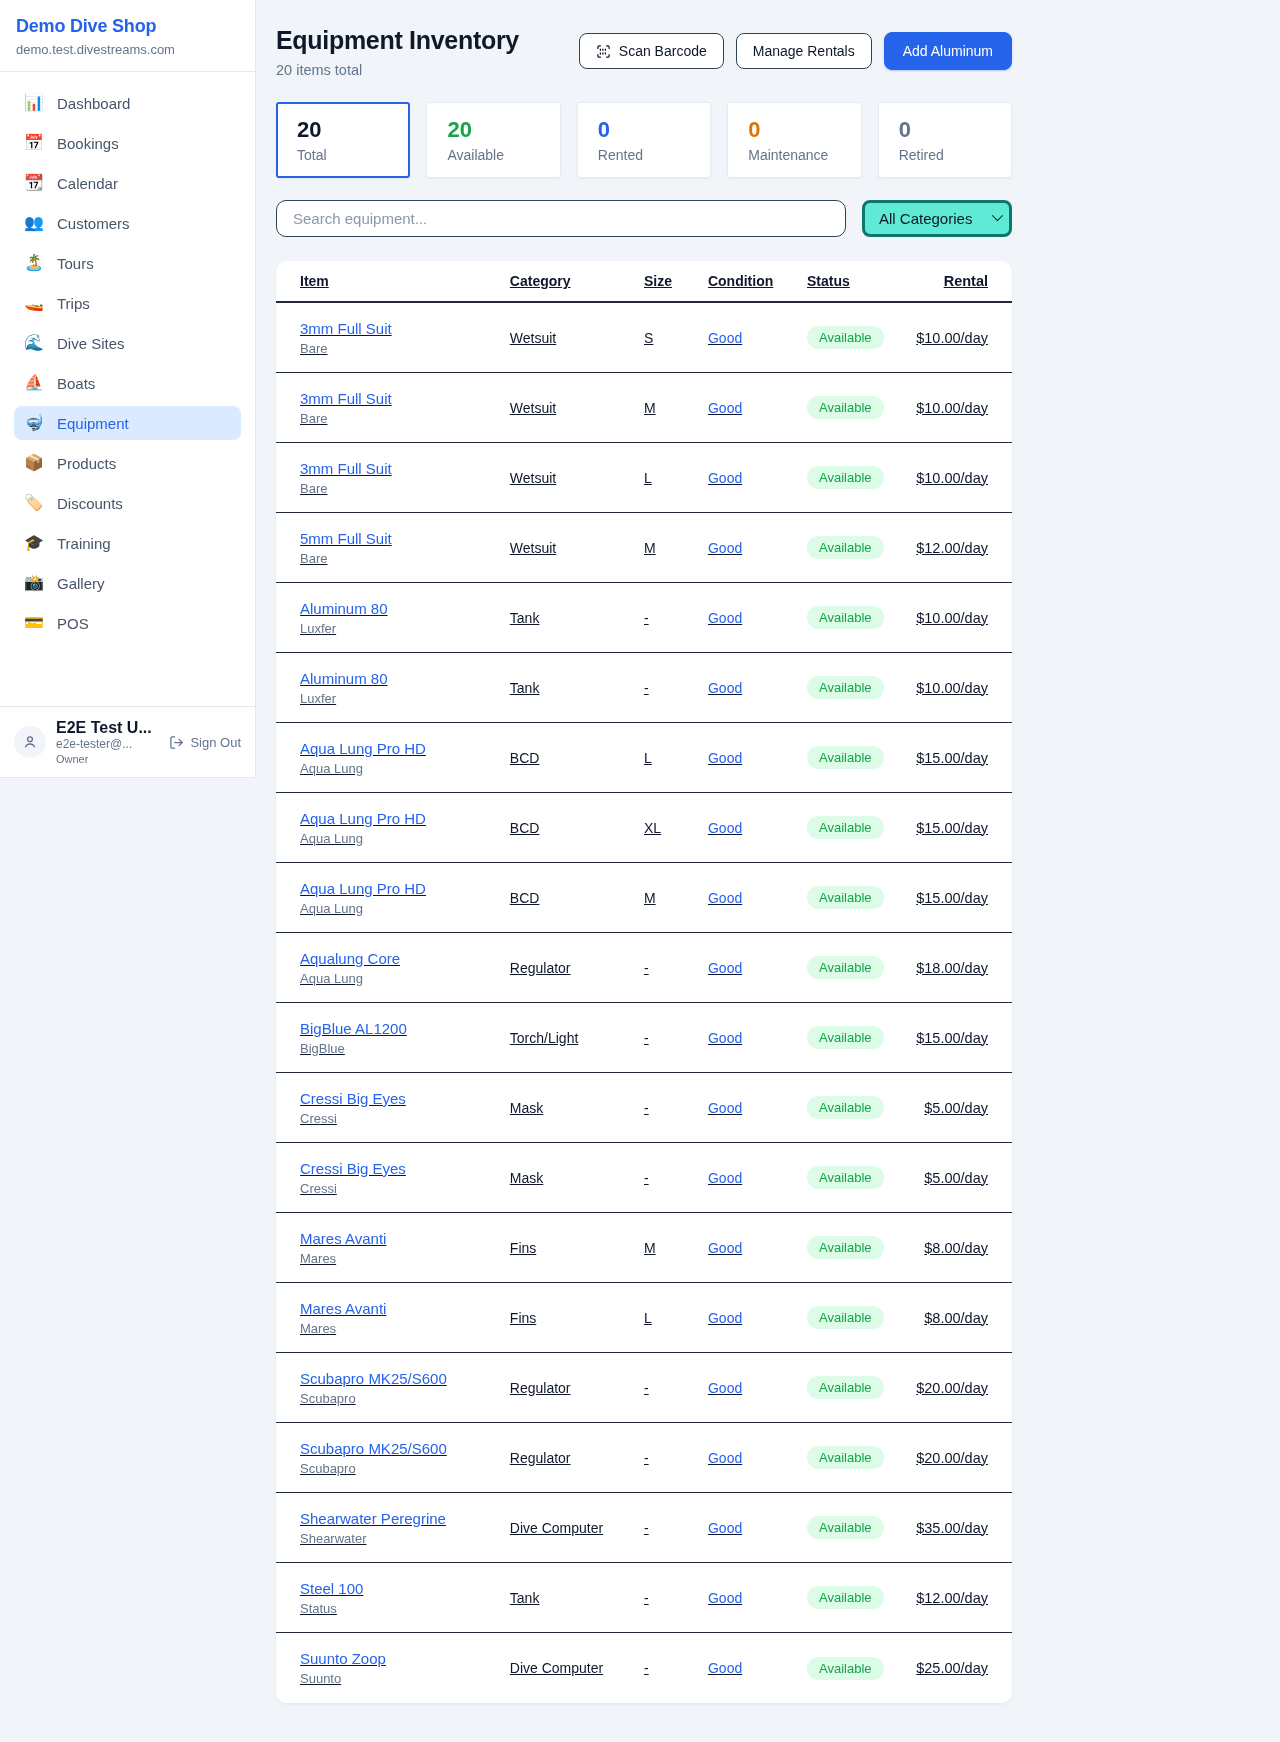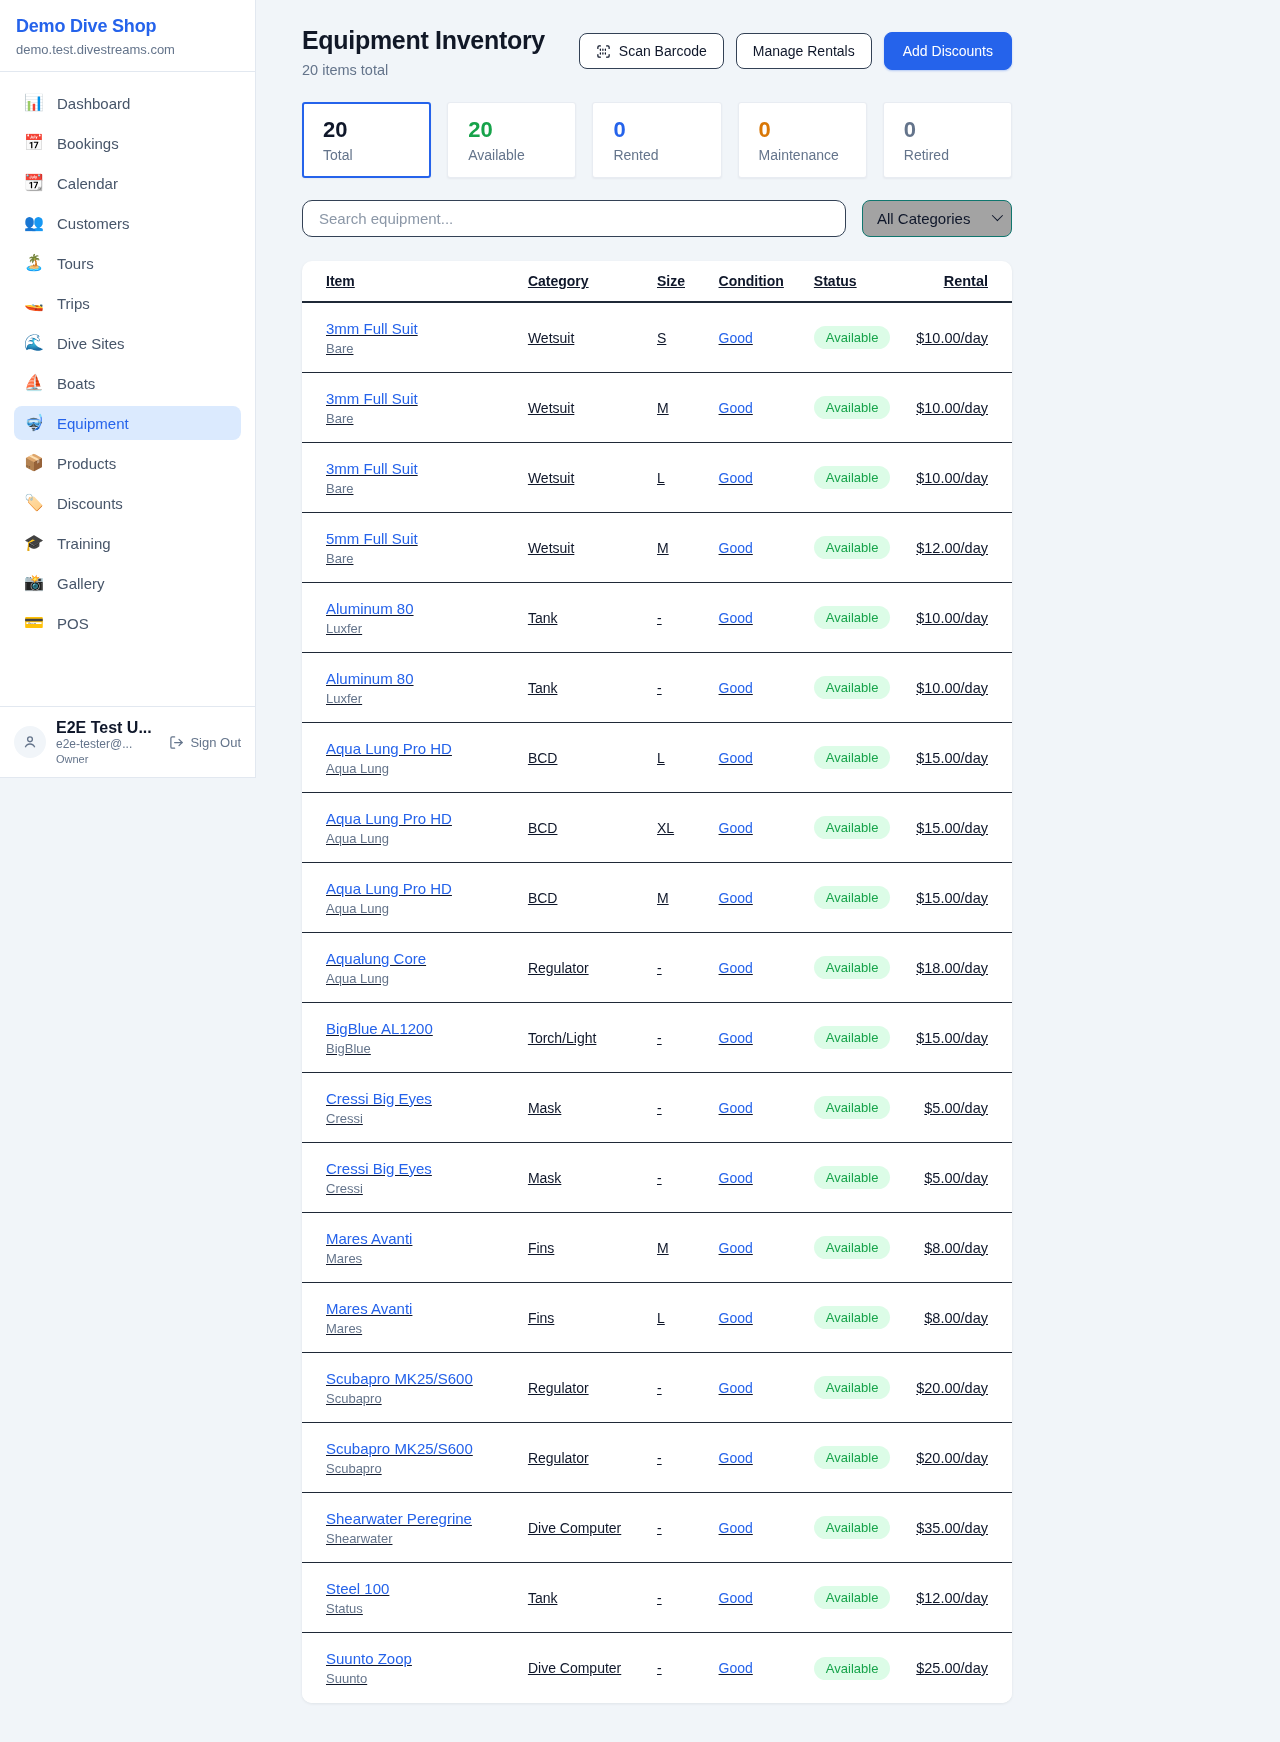--- a/index.html
+++ b/index.html
@@ -3,21 +3,21 @@
 <meta charset="utf-8">
 <style>
   * { margin:0; padding:0; box-sizing:border-box; }
   html,body { width:1280px; }
   body {
     min-height:1742px;
     background:#f1f5f9;
     font-family:"Liberation Sans","DejaVu Sans",sans-serif;
     color:#0f172a;
   }
-  .app { display:flex; align-items:flex-start; width:1044px; min-height:1742px;gap:26px; }
+  .app { display:flex; align-items:flex-start; width:1044px; min-height:1742px; }
 
   
   .sidebar {
     width:256px; flex:0 0 256px; background:#fff;
     border-right:1px solid #e2e8f0; border-bottom:1px solid #e2e8f0;
   }
   .brand { padding:16px 16px 14px; border-bottom:1px solid #e2e8f0; }
   .brand-name { color:#2563eb; font-size:18px; font-weight:bold; letter-spacing:-.2px; }
   .brand-domain { margin-top:5px; font-size:13px; color:#64748b; }
   .nav { padding:14px 14px 60px; }
@@ -67,22 +67,22 @@
 
   
   .filters { display:flex; gap:16px; margin-bottom:24px; }
   .search-input {
     flex:1; height:37px; border:1px solid #334155; border-radius:10px;
     padding:0 16px; font-size:15px; font-family:inherit; color:#0f172a; background:#fff; outline:none;
   }
   .search-input::placeholder { color:#8b97a7; }
   .select-wrap { position:relative; width:150px; }
   .category-select {
-    width:100%; height:37px; border:1px solid #0f766e; border-radius:8px;
-    background:#a3a3a3; font-size:15px; font-family:inherit; color:#0f172a;
+    width:100%; height:37px; border:3px solid #0f766e; border-radius:8px;
+    background:#5eead4; font-size:15px; font-family:inherit; color:#0f172a;
     padding:0 30px 0 14px; appearance:none; -webkit-appearance:none; outline:none; cursor:pointer;
   }
   .chevron {
     position:absolute; right:12px; top:13px; width:8px; height:8px; pointer-events:none;
     border-right:1.8px solid #0f172a; border-bottom:1.8px solid #0f172a; transform:rotate(45deg) translateY(-2px);
   }
 
   
   .table-card {
     background:#fff; border-radius:10px; overflow:hidden;
@@ -236,21 +236,21 @@
               <path d="M7 14v2"></path>
               <path d="M11 14v2"></path>
               <path d="M15 14v2"></path>
           </svg>
           <span>Scan Barcode</span>
         </button>
         <button class="btn">
           <span>Manage Rentals</span>
         </button>
         <button class="btn primary">
-          <span>Add Discounts</span>
+          <span>Add Aluminum</span>
         </button>
       </div>
     </div>
 
     <div class="stats">
       <div class="stat-card selected">
         <div class="stat-value" style="color: rgb(15, 23, 42);">20</div>
         <div class="stat-label">Total</div>
       </div>
       <div class="stat-card">

